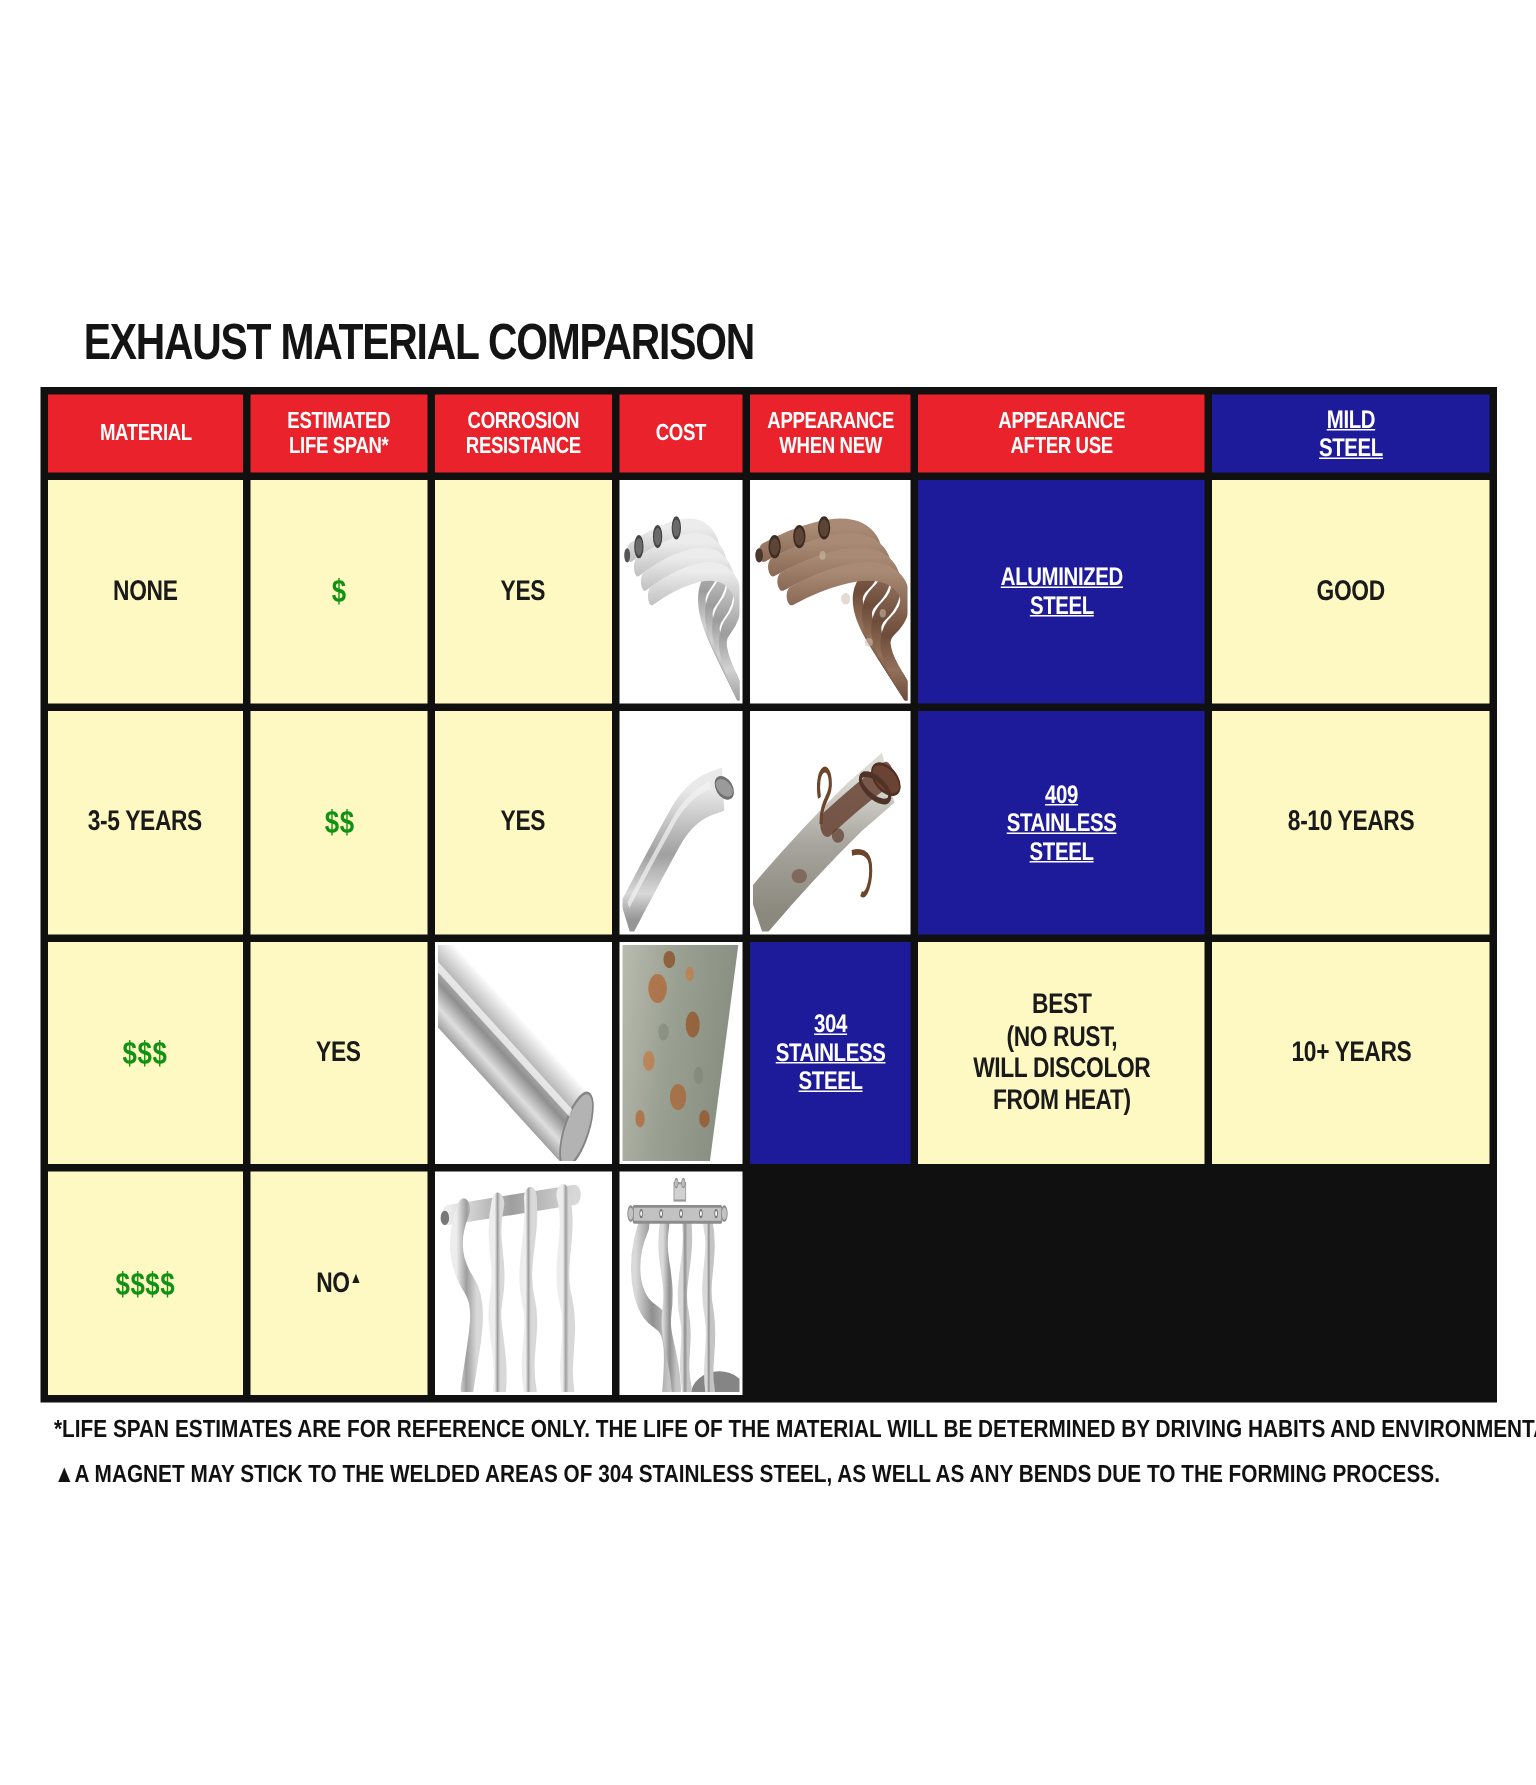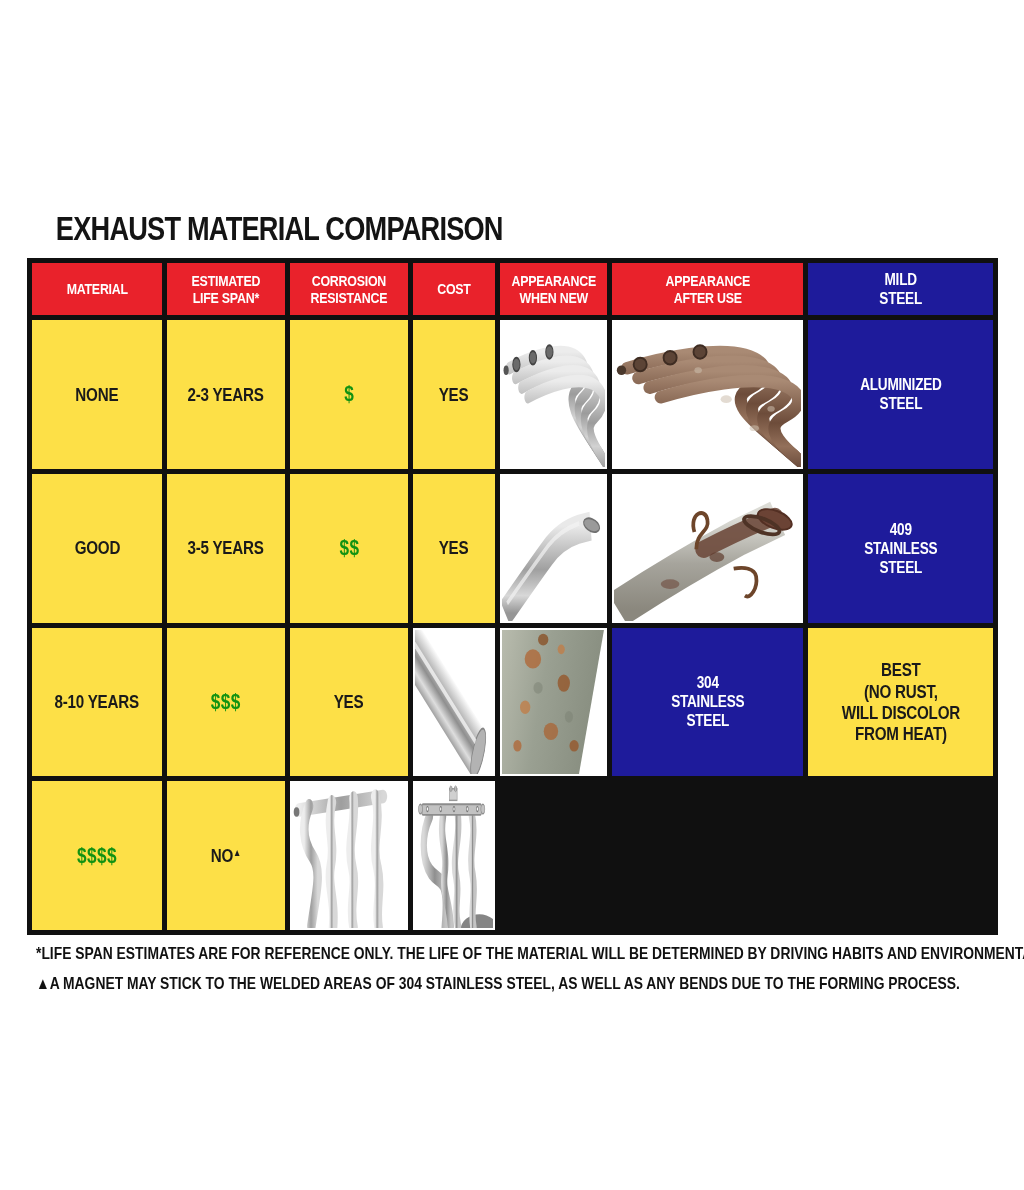--- a/index.html
+++ b/index.html
@@ -23,22 +23,22 @@
     position:absolute;left:27px;top:258px;width:971px;height:677px;
     background:var(--border);
     display:grid;
     grid-template-columns:130px 118px 118px 82px 107px 191px 1fr;
     grid-template-rows:52px 1fr 1fr 1fr 1fr;
     gap:5px;padding:5px;box-sizing:border-box;
   }
   .cell{display:flex;align-items:center;justify-content:center;overflow:hidden;}
   .t{white-space:pre-line;text-align:center;font-weight:bold;line-height:1.12;letter-spacing:-.3px;}
   .hcell{background:var(--red);color:#ffffff;font-size:15.5px;}
-  .mcell{background:var(--blue);color:#ffffff;font-size:17px;}
-  .dcell{background:#fde047;color:#1a1a1a;font-size:19px;justify-content:center;}
+  .mcell{background:var(--blue);color:#ffffff;font-size:17px;text-decoration:underline;}
+  .dcell{background:#fef9c3;color:#1a1a1a;font-size:19px;justify-content:center;}
   .costv{color:var(--green);font-size:21.5px;letter-spacing:.5px;}
   .pcell{background:#ffffff;padding:2px;}
   .pcell svg{display:block;width:100%;height:100%;}
   sup.mk{font-size:.55em;vertical-align:.55em;}
   .footnotes{position:absolute;left:36px;top:941px;width:960px;color:#111;}
   .footnotes p{margin:0 0 4px 0;font-size:16.5px;font-weight:bold;line-height:1.55;}
   .fl{display:inline-block;transform:scaleX(.84);transform-origin:left;white-space:nowrap;}
 </style>
 </head>
 <body>
@@ -73,23 +73,20 @@
       </div>
 
     <div class="cell mcell">
         <span class="cx t">MILD
 STEEL</span>
       </div>
     <div class="cell dcell">
         <span class="cx t">NONE</span>
       </div>
     <div class="cell dcell">
-        <span class="cx t">2-3 YEARS</span>
-      </div>
-    <div class="cell dcell">
         <span class="cx t costv">$</span>
       </div>
     <div class="cell dcell">
         <span class="cx t">YES</span>
       </div>
     <div class="cell pcell" aria-label="shiny mild steel long-tube headers">
       <svg viewBox="0 0 200 150" preserveAspectRatio="none">
         <defs>
             <linearGradient id="gA" x1="0" y1="0" x2="0" y2="1">
               <stop offset="0" stop-color="#ececec"></stop>
@@ -256,20 +253,23 @@
 STAINLESS
 STEEL</span>
       </div>
     <div class="cell dcell">
         <span class="cx t">BEST
 (NO RUST,
 WILL DISCOLOR
 FROM HEAT)</span>
       </div>
     <div class="cell dcell">
+        <span class="cx t">10+ YEARS</span>
+      </div>
+    <div class="cell dcell">
         <span class="cx t costv">$$$$</span>
       </div>
     <div class="cell dcell">
         <span class="cx t"><span>NO</span><sup class="mk">▲</sup></span>
       </div>
     <div class="cell pcell" aria-label="new shiny 304 stainless long-tube headers">
       <svg viewBox="0 0 200 150" preserveAspectRatio="none">
         <defs>
             <linearGradient id="gG" x1="0" y1="0" x2="1" y2="0">
               <stop offset="0" stop-color="#ededed"></stop>

